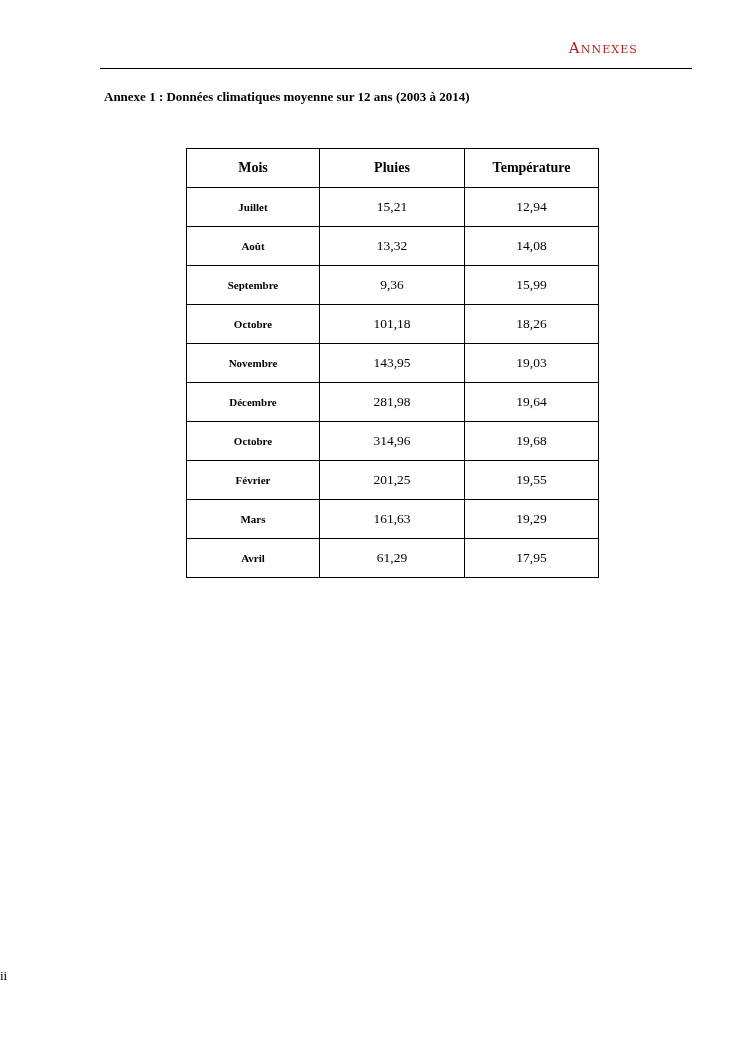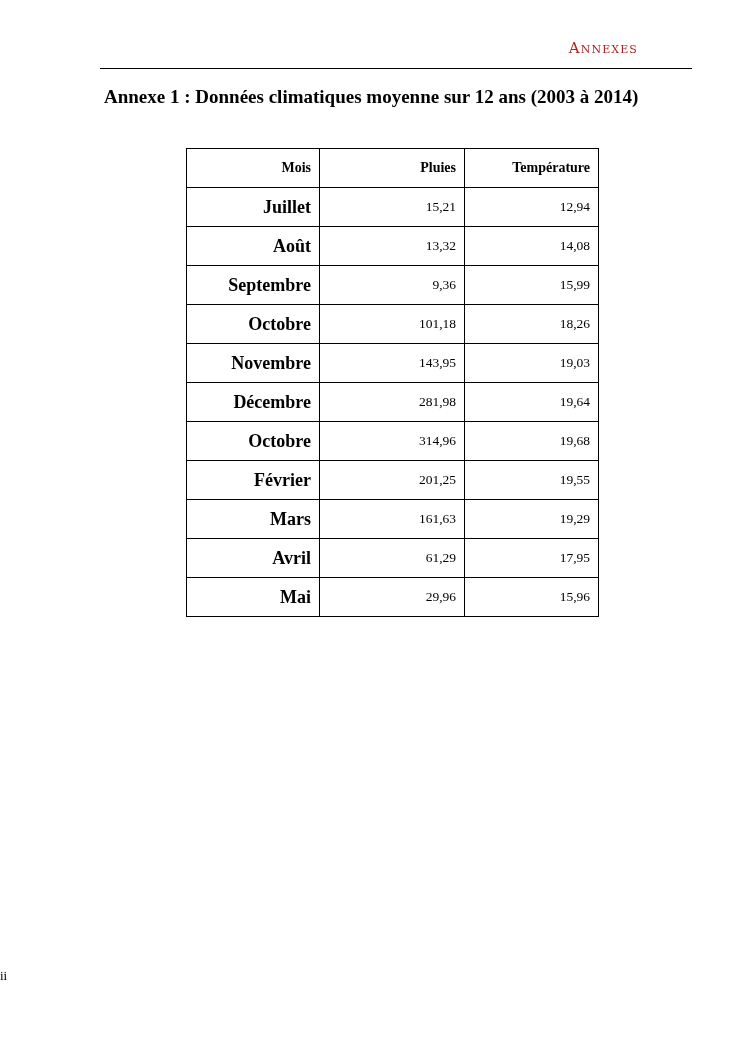--- a/index.html
+++ b/index.html
@@ -43,21 +43,21 @@
     height: 1px;
     background: #000000;
   }
 
   
   .annex-title {
     position: absolute;
     left: 104px;
     top: 88px;
     width: 600px;
-    font-size: 19px;
+    font-size: 13px;
     font-weight: bold;
     line-height: 18px;
     white-space: nowrap;
   }
 
   
   .table-wrap {
     position: absolute;
     left: 186px;
     top: 148px;
@@ -70,32 +70,32 @@
   }
   table.climate-table col.col-mois  { width: 133px; }
   table.climate-table col.col-pluie { width: 145px; }
   table.climate-table col.col-temp  { width: 134px; }
 
   table.climate-table th,
   table.climate-table td {
     border: 1px solid #000000;
     height: 38px;
     padding: 0 8px;
-    text-align: right;
+    text-align: center;
     vertical-align: middle;
     font-size: 13.5px;
     line-height: 16px;
   }
   table.climate-table th {
     font-weight: bold;
     font-size: 14px;
   }
   table.climate-table td.month-cell {
     font-weight: bold;
-    font-size: 18px;
+    font-size: 11px;
   }
   table.climate-table td.value-cell {
     font-weight: normal;
   }
 
   
   .page-number {
     position: absolute;
     left: 0;
     top: 968px;
@@ -173,22 +173,17 @@
       <tr>
         <td class="month-cell">Mars</td>
         <td class="value-cell">161,63</td>
         <td class="value-cell">19,29</td>
       </tr>
       <tr>
         <td class="month-cell">Avril</td>
         <td class="value-cell">61,29</td>
         <td class="value-cell">17,95</td>
       </tr>
-      <tr>
-        <td class="month-cell">Mai</td>
-        <td class="value-cell">29,96</td>
-        <td class="value-cell">15,96</td>
-      </tr>
     </tbody>
   </table>
 </div>
 
 <div class="page-number">ii</div>
 
 </body></html>

